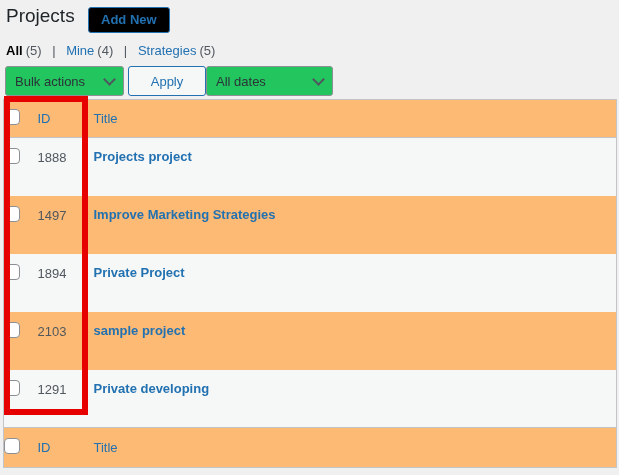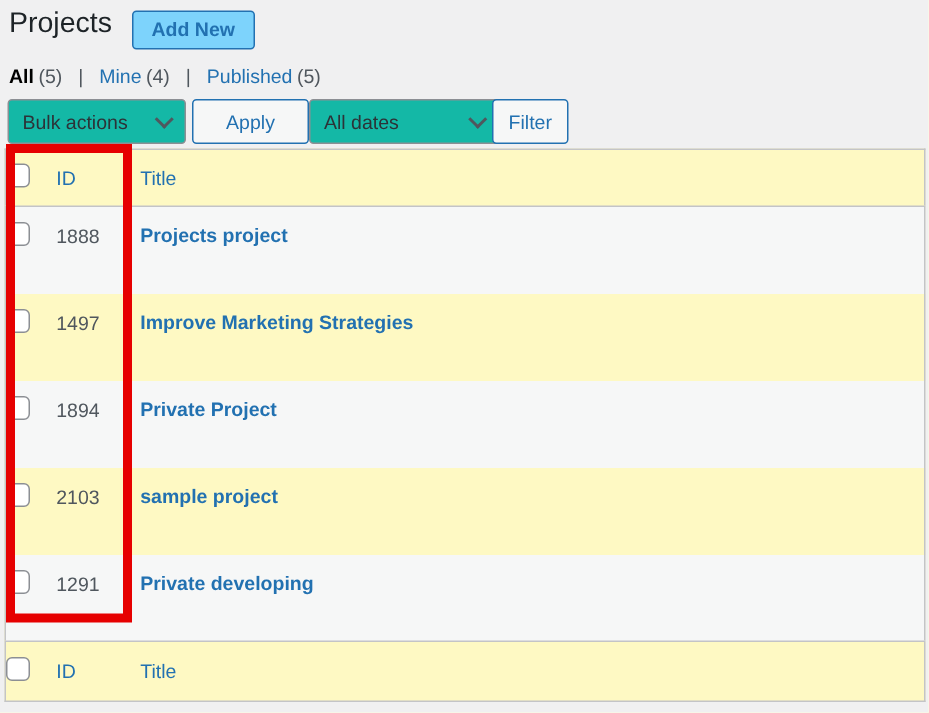--- a/index.html
+++ b/index.html
@@ -8,55 +8,55 @@
     background:#f0f0f1; font-family:"Liberation Sans",sans-serif;
     font-size:13px; color:#2c3338;
   }
   .page-title {
     position:absolute; left:6px; top:1px; margin:0;
     font-size:19px; font-weight:400; color:#1d2327; line-height:30px;
   }
   .add-new {
     position:absolute; left:88px; top:7px; height:26px; box-sizing:border-box;
     padding:0 12px; line-height:24px; border:1px solid #2271b1; border-radius:3px;
-    background:#7dd3fc; color:#2271b1; font-size:13px; font-weight:600;
+    background:#000000; color:#2271b1; font-size:13px; font-weight:600;
     text-decoration:none; cursor:pointer; display:inline-block;
   }
   .views { position:absolute; left:6px; top:43px; color:#50575e; white-space:nowrap; }
   .views a { text-decoration:none; }
   .views .vlabel { color:#2271b1; }
   .views .current .vlabel { color:#000; font-weight:700; }
   .views .vcount { color:#50575e; margin-left:3px; }
   .views .sep { margin:0 7px; color:#50575e; }
 
   .controls { position:absolute; left:5px; top:66px; width:609px; height:30px; }
   .fake-select {
     position:absolute; top:0; height:30px; box-sizing:border-box;
-    border:1px solid #8c8f94; border-radius:3px; background:#14b8a6; color:#2c3338;
+    border:1px solid #8c8f94; border-radius:3px; background:#22c55e; color:#2c3338;
     display:flex; align-items:center; justify-content:space-between;
     padding:0 9px 0 9px; cursor:pointer;
   }
   .sel-bulk { left:0; width:119px; }
   .sel-dates { left:201px; width:127px; }
   .chev {
     width:7px; height:7px; flex:0 0 auto; margin-left:10px; margin-top:-4px;
     border-right:2px solid #50575e; border-bottom:2px solid #50575e;
     transform:rotate(45deg);
   }
   .btn {
     position:absolute; top:0; height:30px; box-sizing:border-box;
     border:1px solid #2271b1; border-radius:3px; background:#f6f7f7;
     color:#2271b1; font-size:13px; font-family:inherit; padding:0 10px; cursor:pointer;
   }
   .btn-apply { left:123px; width:78px; }
   .btn-filter { left:323px; width:51px; }
 
   .list-table {
     position:absolute; left:3px; top:99px; width:614px;
-    border-collapse:collapse; background:#fef9c3; border:1px solid #c3c4c7;
+    border-collapse:collapse; background:#fdba74; border:1px solid #c3c4c7;
     table-layout:fixed; font-size:13px;
   }
   .list-table col.c-cb { width:34px; }
   .list-table col.c-id { width:56px; }
   .list-table th, .list-table td { text-align:left; font-weight:400; padding:0; }
   .list-table thead tr { height:38px; border-bottom:1px solid #c3c4c7; }
   .list-table tfoot tr { height:40px; border-top:1px solid #c3c4c7; }
   .list-table tbody tr { height:58px; }
   .list-table tbody tr:nth-child(odd) { background:#f6f7f7; }
   .cb-cell { padding-left:14px; vertical-align:middle; }
@@ -89,35 +89,34 @@
   <div class="views">
     <a class="view current">
       <span class="vlabel">All</span><span class="vcount">(5)</span>
     </a>
     <span class="sep">|</span>
     <a class="view">
       <span class="vlabel">Mine</span><span class="vcount">(4)</span>
     </a>
     <span class="sep">|</span>
     <a class="view">
-      <span class="vlabel">Published</span><span class="vcount">(5)</span>
+      <span class="vlabel">Strategies</span><span class="vcount">(5)</span>
     </a>
   </div>
 
   <div class="controls">
     <div class="fake-select sel-bulk">
       <span>Bulk actions</span>
       <span class="chev"></span>
     </div>
     <button class="btn btn-apply">Apply</button>
     <div class="fake-select sel-dates">
       <span>All dates</span>
       <span class="chev"></span>
     </div>
-    <button class="btn btn-filter">Filter</button>
   </div>
 
   <table class="list-table">
     <colgroup>
         <col class="c-cb">
         <col class="c-id">
         <col class="c-title">
       </colgroup>
     <thead>
       <tr>

